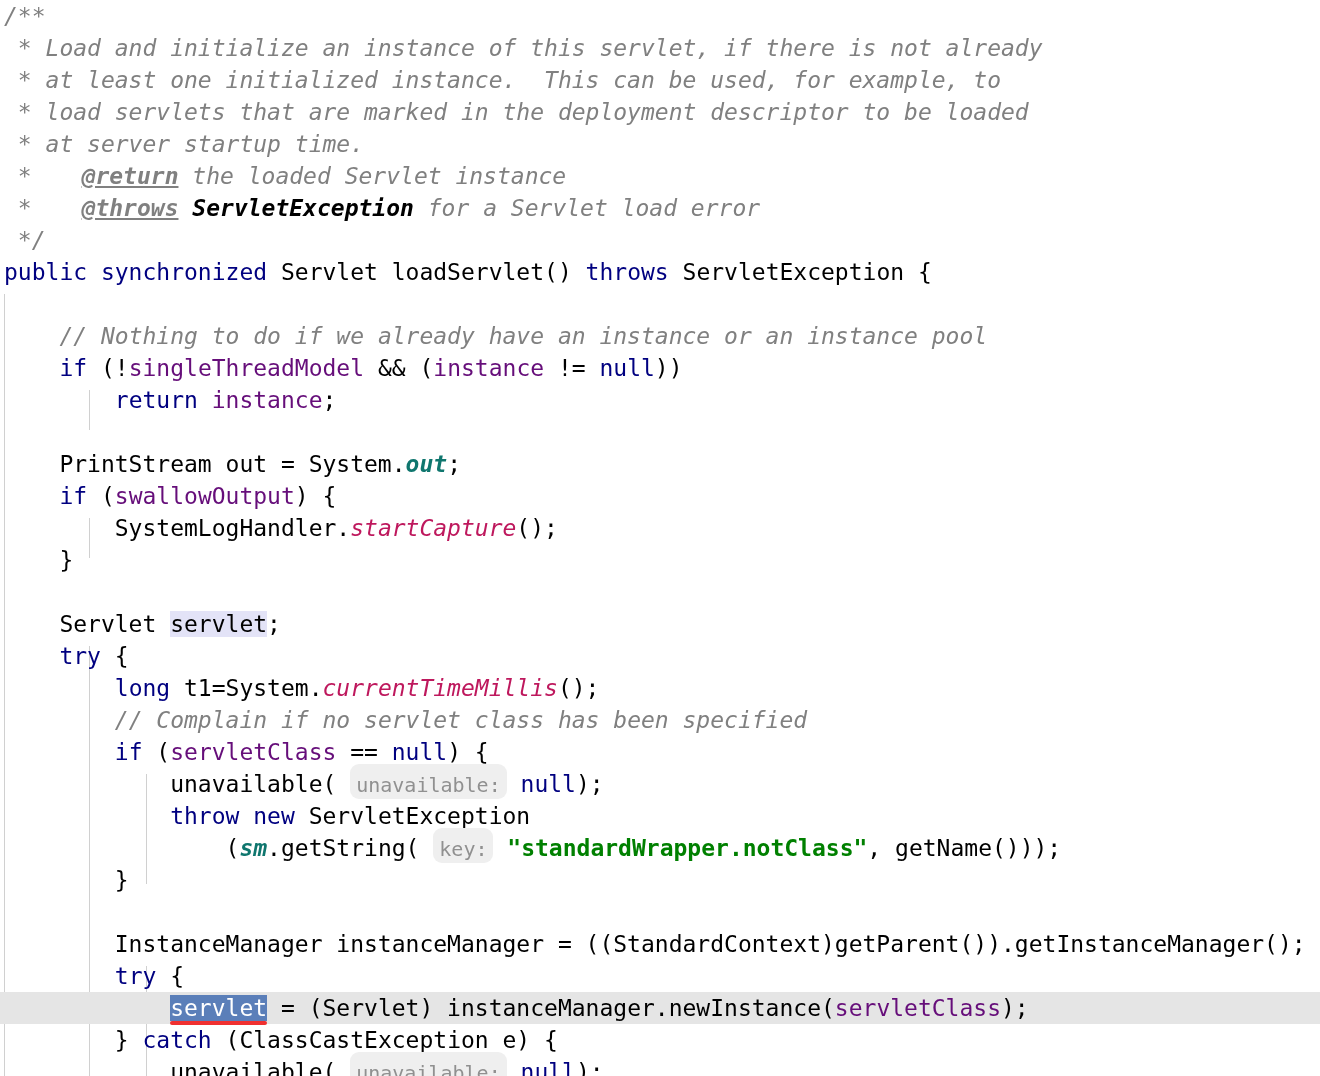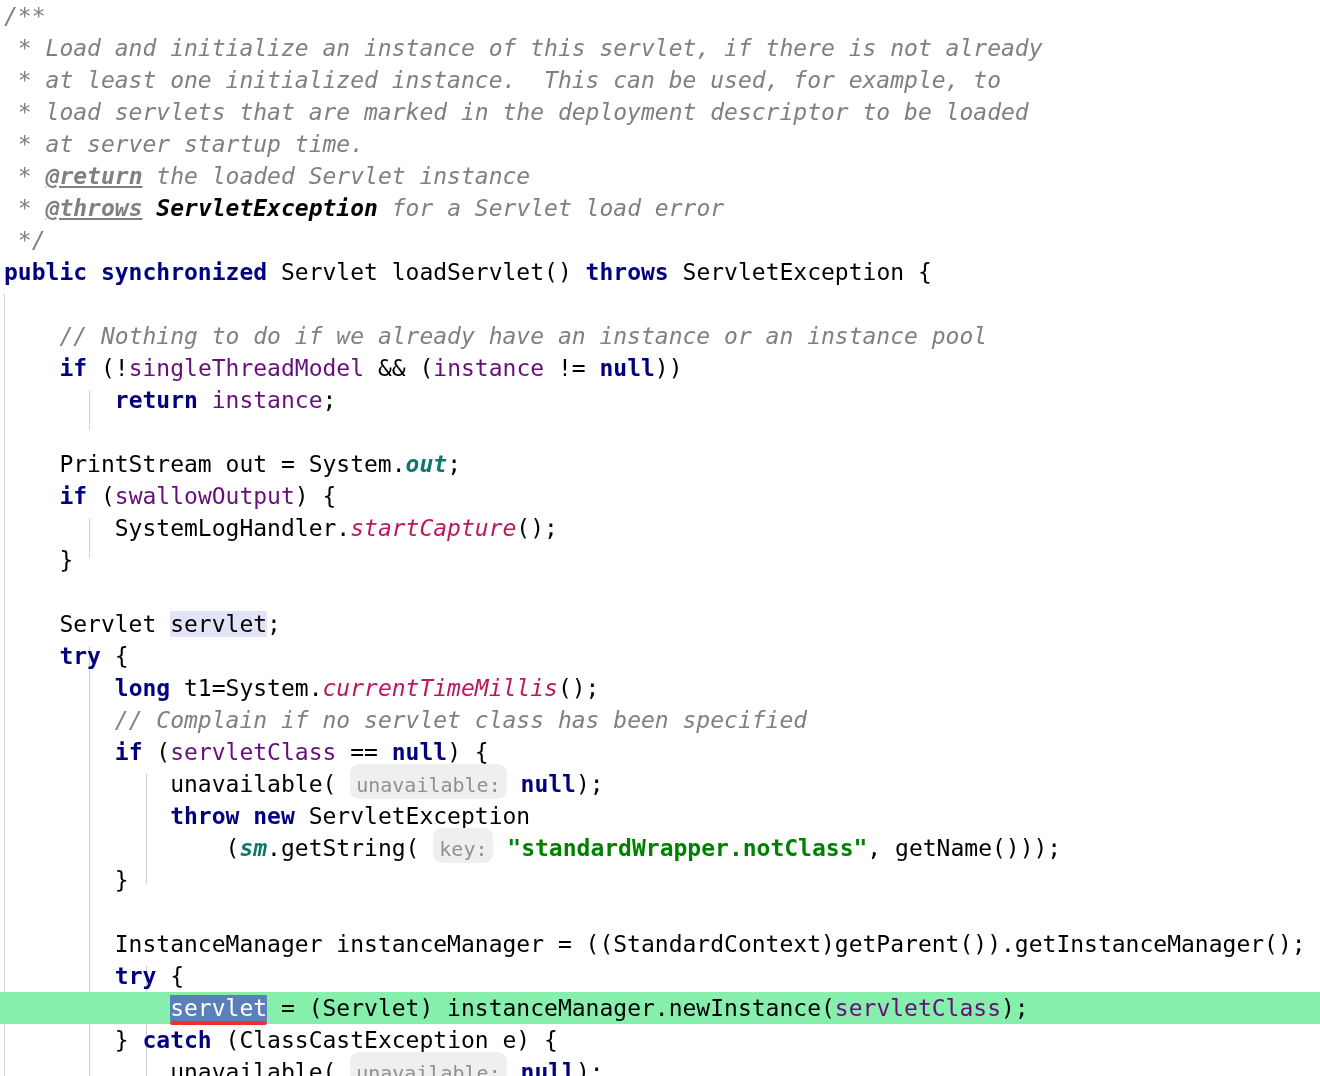--- a/index.html
+++ b/index.html
@@ -38,33 +38,33 @@
     position: relative;
     height: 32px;
     line-height: 32px;
     padding-left: 4px;
     white-space: pre;
     color: #000000;
   }
 
   
   .line.caret-row {
-    background: #86efac;
+    background: #e5e5e5;
   }
 
   
-  .kw        { color: #000080; font-weight: bold; }
+  .kw        { color: #000080; font-weight: normal; }
   .plain     { color: #000000; }
   .field     { color: #660e7a; font-weight: normal; }
   .static-f  { color: #0f766e; font-weight: bold; font-style: italic; }
   .method-i  { color: #be185d; font-style: italic; }
   .str       { color: #008000; font-weight: bold; }
   .cmt       { color: #808080; font-style: italic; }
   .jdoc      { color: #808080; font-style: italic; }
-  .jdoc-tag  { color: #808080; font-weight: bold; font-style: italic; text-decoration: underline; }
+  .jdoc-tag  { color: #808080; font-weight: bold; font-style: italic; text-decoration: underline; margin-left: 36px; }
   .jdoc-ref  { color: #000000; font-weight: bold; font-style: italic; }
 
   
   .hint {
     background: #efefef;
     color: #909090;
     font-style: normal;
     border-radius: 9px;
     padding: 9px 6px 2px 6px;
     font-size: 20px;

